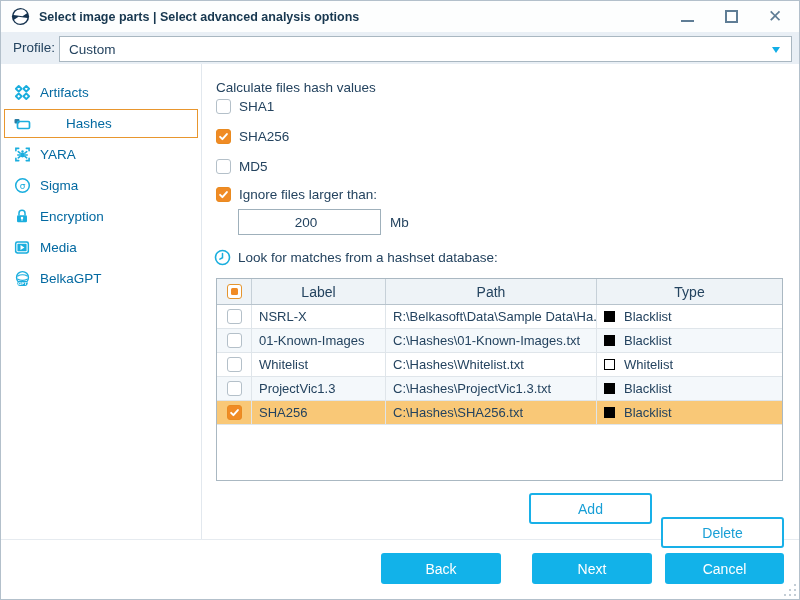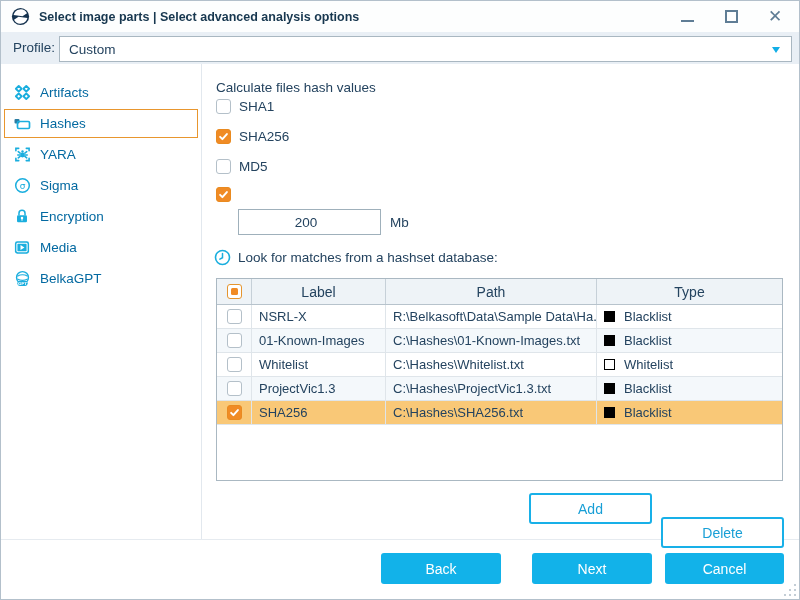--- a/index.html
+++ b/index.html
@@ -26,21 +26,21 @@
   .profile-row { position:absolute; top:31px; left:0; width:100%; height:32px; background:#e9eff5; }
   .profile-label { position:absolute; left:12px; top:8px; font-size:13.5px; }
   .profile-select { position:absolute; left:58px; top:4px; width:733px; height:26px; background:#fff; border:1px solid #a9b7c1; display:flex; align-items:center; padding-left:9px; font-size:13.5px; cursor:pointer; }
   .dd-arrow { position:absolute; right:11px; top:10px; width:0; height:0; border-left:4.5px solid transparent; border-right:4.5px solid transparent; border-top:6px solid #12aee6; }
   
   .v-divider { position:absolute; left:200px; top:63px; height:475px; width:1px; background:#e2e8ee; }
   .h-divider { position:absolute; left:0; top:538px; width:100%; height:1px; background:#e6ebf0; }
   
   .sidebar { position:absolute; left:0; top:77px; width:200px; }
   .side-item { display:flex; align-items:center; height:29px; margin:0 3px 2px 3px; padding-left:7px; border:1px solid transparent; cursor:pointer; }
-  .side-item.selected { border-color:#e8962e; }
+  .side-item.selected { border-color:#e8962e;gap:26px; }
   .side-icon { width:20px; height:18px; margin-right:8px; display:flex; align-items:center; justify-content:center; }
   .side-label { font-size:13.5px; color:#0369a1; }
   
   .cb { width:15px; height:15px; border:1px solid #b4c0c9; border-radius:3px; background:#fff; display:inline-flex; align-items:center; justify-content:center; flex:0 0 15px; cursor:pointer; }
   .cb.checked { background:#f08b25; border-color:#e98a20; }
   .cb svg { width:11px; height:11px; }
   .cb.tristate { border-color:#e5952f; }
   .tri-inner { width:7px; height:7px; border-radius:1.5px; background:#f08b25; }
   
   .section-title { position:absolute; left:215px; top:79px; font-size:13.5px; }
@@ -225,20 +225,21 @@
       <span class="opt-label">MD5</span>
     </div>
   </div>
 
 <div class="ignore-row">
   <span class="cb checked" id="ignoreCb">
       <svg viewBox="0 0 12 12">
         <path d="M2.3 6.4 L4.8 8.9 L9.7 3.3" fill="none" stroke="#fff" stroke-width="2.1" stroke-linecap="round" stroke-linejoin="round"></path>
       </svg>
     </span>
+  <span class="opt-label">Ignore files larger than:</span>
 </div>
 <input class="size-input" value="200" style="">
 <span class="unit-label">Mb</span>
 
 <div class="hashset-row">
   <span class="hs-icon">
     <svg viewBox="0 0 17 17">
         <circle cx="8.5" cy="8.5" r="7" fill="none" stroke="#1aaede" stroke-width="1.6"></circle>
         <path d="M8.5 4.6 V8.7 L5.9 10.2" fill="none" stroke="#1aaede" stroke-width="1.5" stroke-linecap="round"></path>
       </svg>

